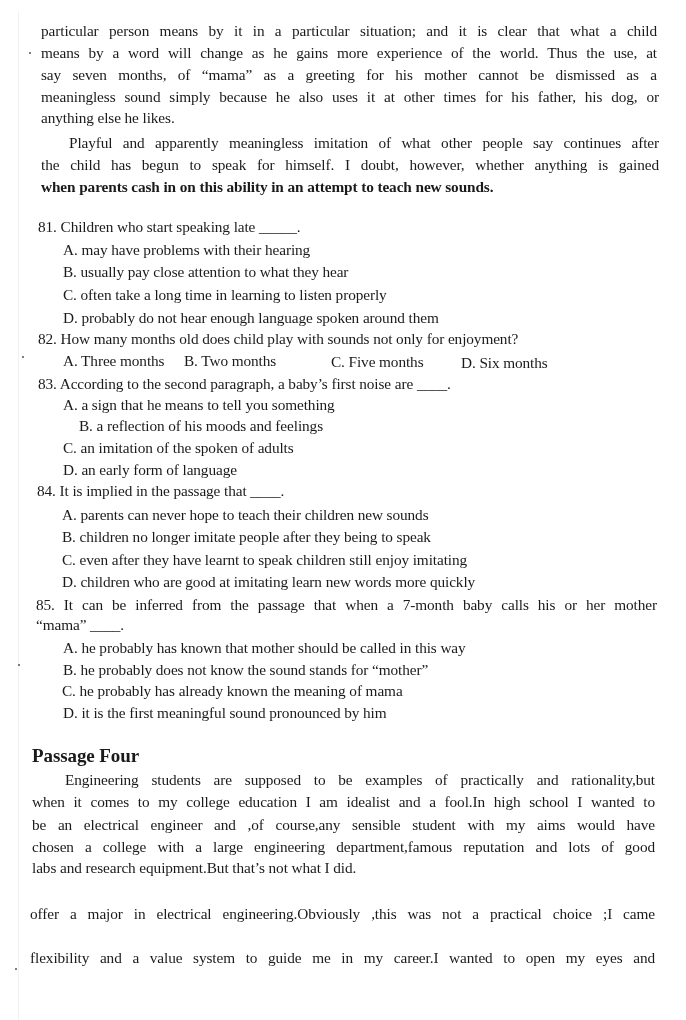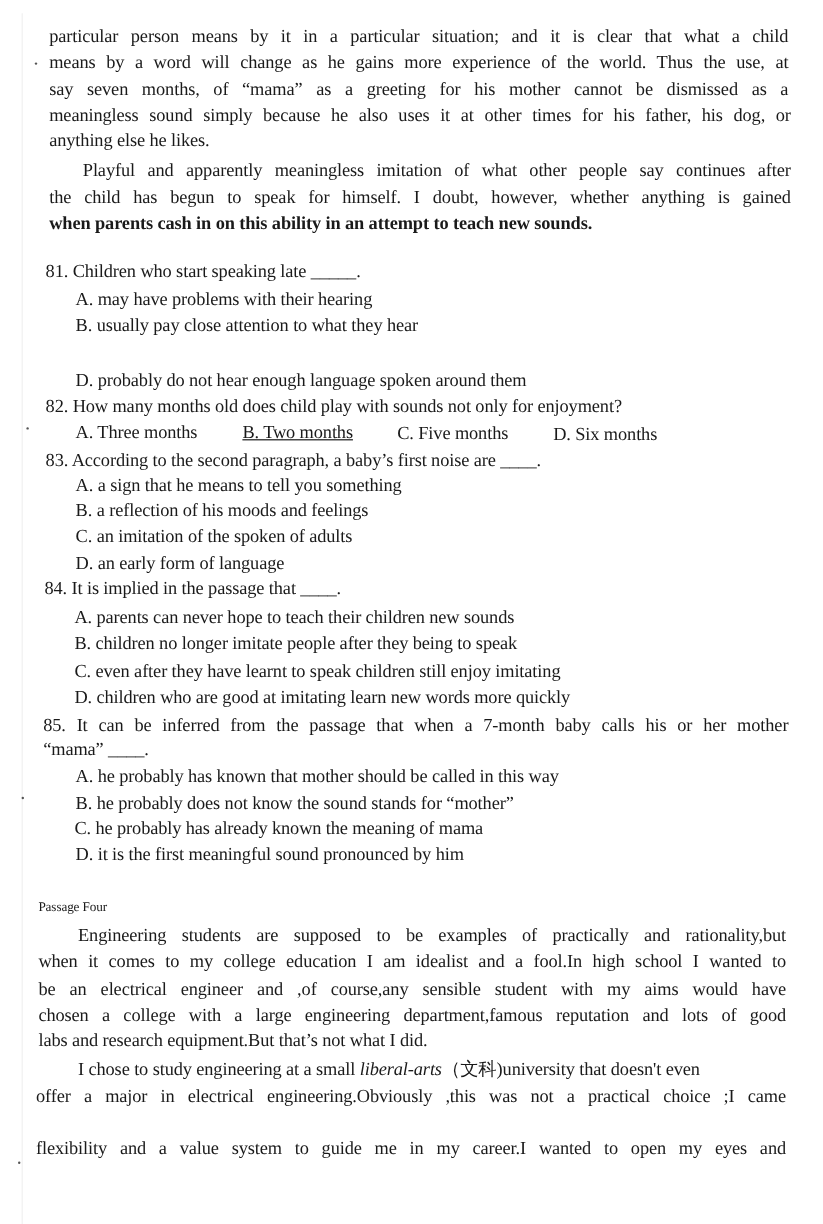--- a/index.html
+++ b/index.html
@@ -9,21 +9,21 @@
     color: #1a1a1a;
   }
   .page { position: absolute; left: 0; top: 0; width: 622px; height: 1020px; margin-top: 11px; }
   .edge-line { position: absolute; left: 18px; top: 0; width: 1px; height: 1020px; background: #f1f1f1; }
   .speck { position: absolute; width: 2px; height: 2px; background: #555; border-radius: 50%; }
   .line {
     position: absolute; font-size: 15.3px; line-height: 20px; white-space: nowrap;
     letter-spacing: -0.1px;
   }
   .just { text-align: justify; text-align-last: justify; white-space: normal; }
-  .heading { font-weight: normal; font-size: 11px; }
+  .heading { font-weight: bold; font-size: 19px; }
   .num { font-size: 8px; position: absolute; }
   i { font-style: italic; }
 </style>
 </head>
 <body>
 
 <div class="page">
   <div class="edge-line"></div>
   <div class="speck" style="left:29px;top:41px;"></div>
   <div class="speck" style="left:22px;top:345px;"></div>
@@ -36,31 +36,32 @@
   <div class="line just" style="left:41px;top:76px;width:618px;">meaningless sound simply because he also uses it at other times for his father, his dog, or</div>
   <div class="line" style="left:41px;top:97px;">anything else he likes.</div>
 
   <div class="line just" style="left:69px;top:122px;width:590px;">Playful and apparently meaningless imitation of what other people say continues after</div>
   <div class="line just" style="left:41px;top:144px;width:618px;">the child has begun to speak for himself. I doubt, however, whether anything is gained</div>
   <div class="line" style="left:41px;top:166px;font-weight:bold;">when parents cash in on this ability in an attempt to teach new sounds.</div>
 
   <div class="line" style="left:38px;top:206px;">81. Children who start speaking late _____.</div>
   <div class="line" style="left:63px;top:229px;">A. may have problems with their hearing</div>
   <div class="line" style="left:63px;top:251px;">B. usually pay close attention to what they hear</div>
+  <div class="line" style="left:63px;top:274px;">C. often take a long time in learning to listen properly</div>
   <div class="line" style="left:63px;top:297px;">D. probably do not hear enough language spoken around them</div>
 
   <div class="line" style="left:38px;top:318px;">82. How many months old does child play with sounds not only for enjoyment?</div>
   <div class="line" style="left:63px;top:340px;">A. Three months</div>
-  <div class="line" style="left:202px;top:340px;text-decoration:underline;">B. Two months</div>
+  <div class="line" style="left:184px;top:340px;">B. Two months</div>
   <div class="line" style="left:331px;top:341px;">C. Five months</div>
   <div class="line" style="left:461px;top:342px;">D. Six months</div>
 
   <div class="line" style="left:38px;top:363px;">83. According to the second paragraph, a baby’s first noise are ____.</div>
   <div class="line" style="left:63px;top:384px;">A. a sign that he means to tell you something</div>
-  <div class="line" style="left:63px;top:405px;">B. a reflection of his moods and feelings</div>
+  <div class="line" style="left:79px;top:405px;">B. a reflection of his moods and feelings</div>
   <div class="line" style="left:63px;top:427px;">C. an imitation of the spoken of adults</div>
   <div class="line" style="left:63px;top:449px;">D. an early form of language</div>
 
   <div class="line" style="left:37px;top:470px;">84. It is implied in the passage that ____.</div>
   <div class="line" style="left:62px;top:494px;">A. parents can never hope to teach their children new sounds</div>
   <div class="line" style="left:62px;top:516px;">B. children no longer imitate people after they being to speak</div>
   <div class="line" style="left:62px;top:539px;">C. even after they have learnt to speak children still enjoy imitating</div>
   <div class="line" style="left:62px;top:561px;">D. children who are good at imitating learn new words more quickly</div>
 
   <div class="line just" style="left:36px;top:584px;width:621px;">85. It can be inferred from the passage that when a 7-month baby calls his or her mother</div>
@@ -70,20 +71,17 @@
   <div class="line" style="left:62px;top:670px;">C. he probably has already known the meaning of mama</div>
   <div class="line" style="left:63px;top:692px;">D. it is the first meaningful sound pronounced by him</div>
 
   <div class="line heading" style="left:32px;top:735px;">Passage Four</div>
   <div class="line just" style="left:65px;top:759px;width:590px;">Engineering students are supposed to be examples of practically and rationality,but</div>
   <div class="line just" style="left:32px;top:781px;width:623px;">when it comes to my college education I am idealist and a fool.In high school I wanted to</div>
   <div class="line just" style="left:32px;top:804px;width:623px;">be an electrical engineer and ,of course,any sensible student with my aims would have</div>
   <div class="line just" style="left:32px;top:826px;width:623px;">chosen a college with a large engineering department,famous reputation and lots   of good</div>
   <div class="line" style="left:32px;top:847px;">labs and research equipment.But that’s not what I did.</div>
 
-  <div class="line" style="left:65px;top:871px;width:590px;">
-    <span>I chose to study engineering at a small </span><i>liberal-arts</i><span>（文科)university that doesn't even</span>
-  </div>
   <div class="line just" style="left:30px;top:893px;width:625px;">offer a major in electrical engineering.Obviously ,this was not a practical choice ;I came</div>
   <div class="line just" style="left:30px;top:937px;width:625px;">flexibility and a value system to guide me in my career.I wanted to open my eyes and</div>
 
   <div class="num" style="left:645px;top:1012px;">8</div>
 </div>
 
 </body></html>

